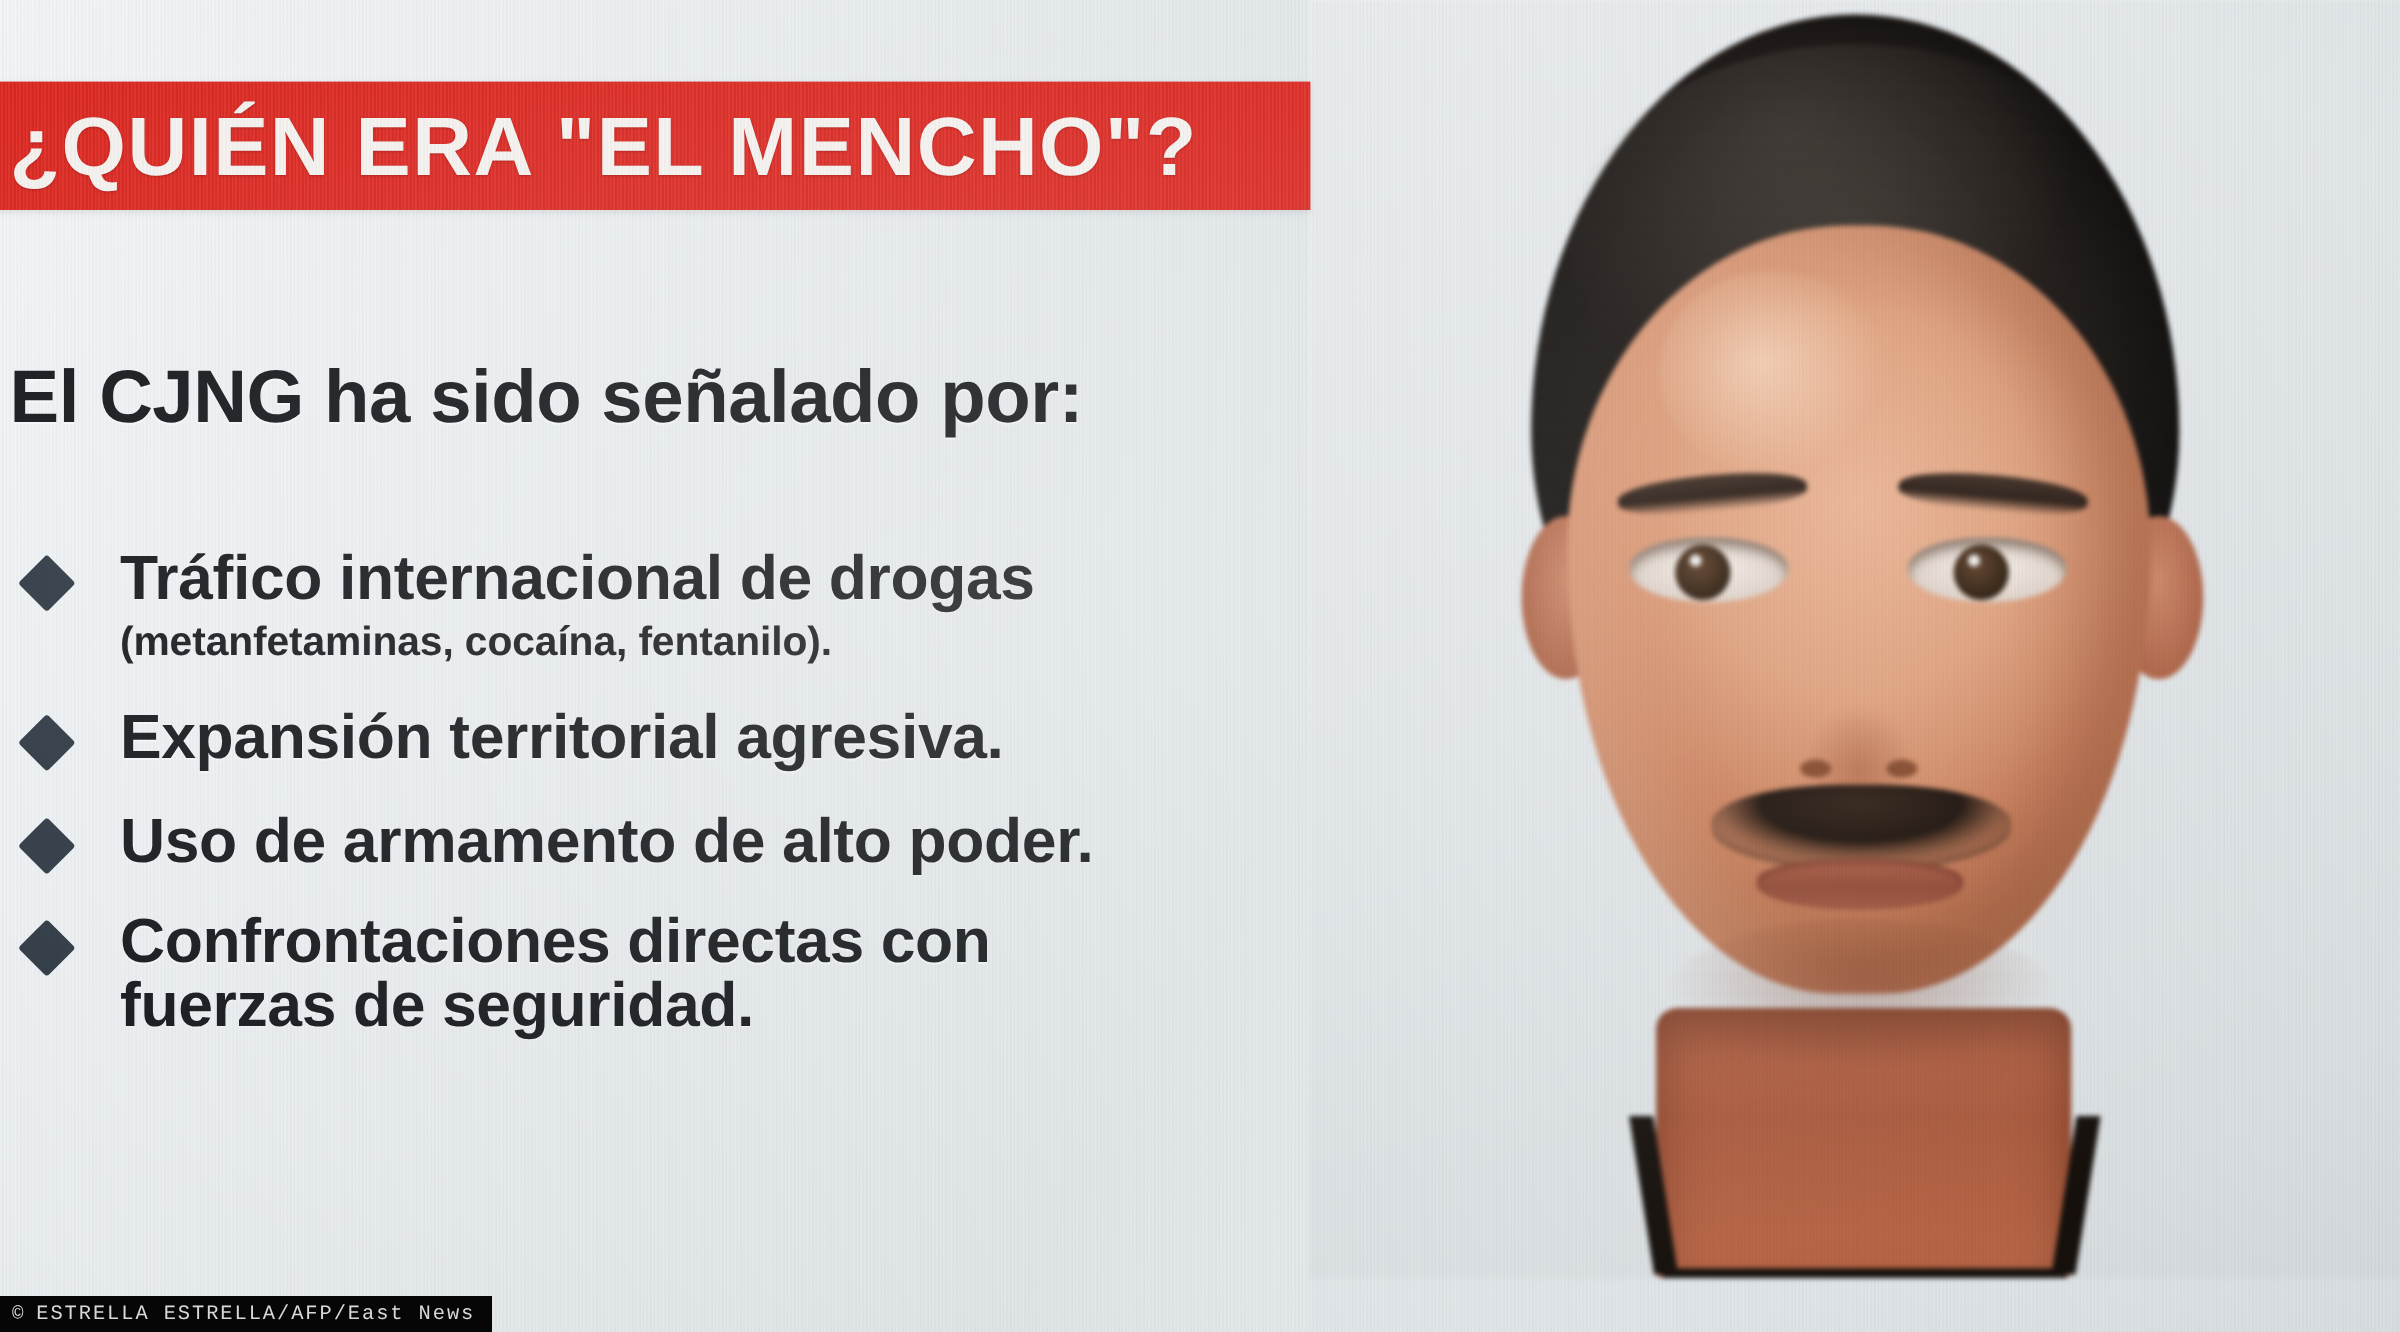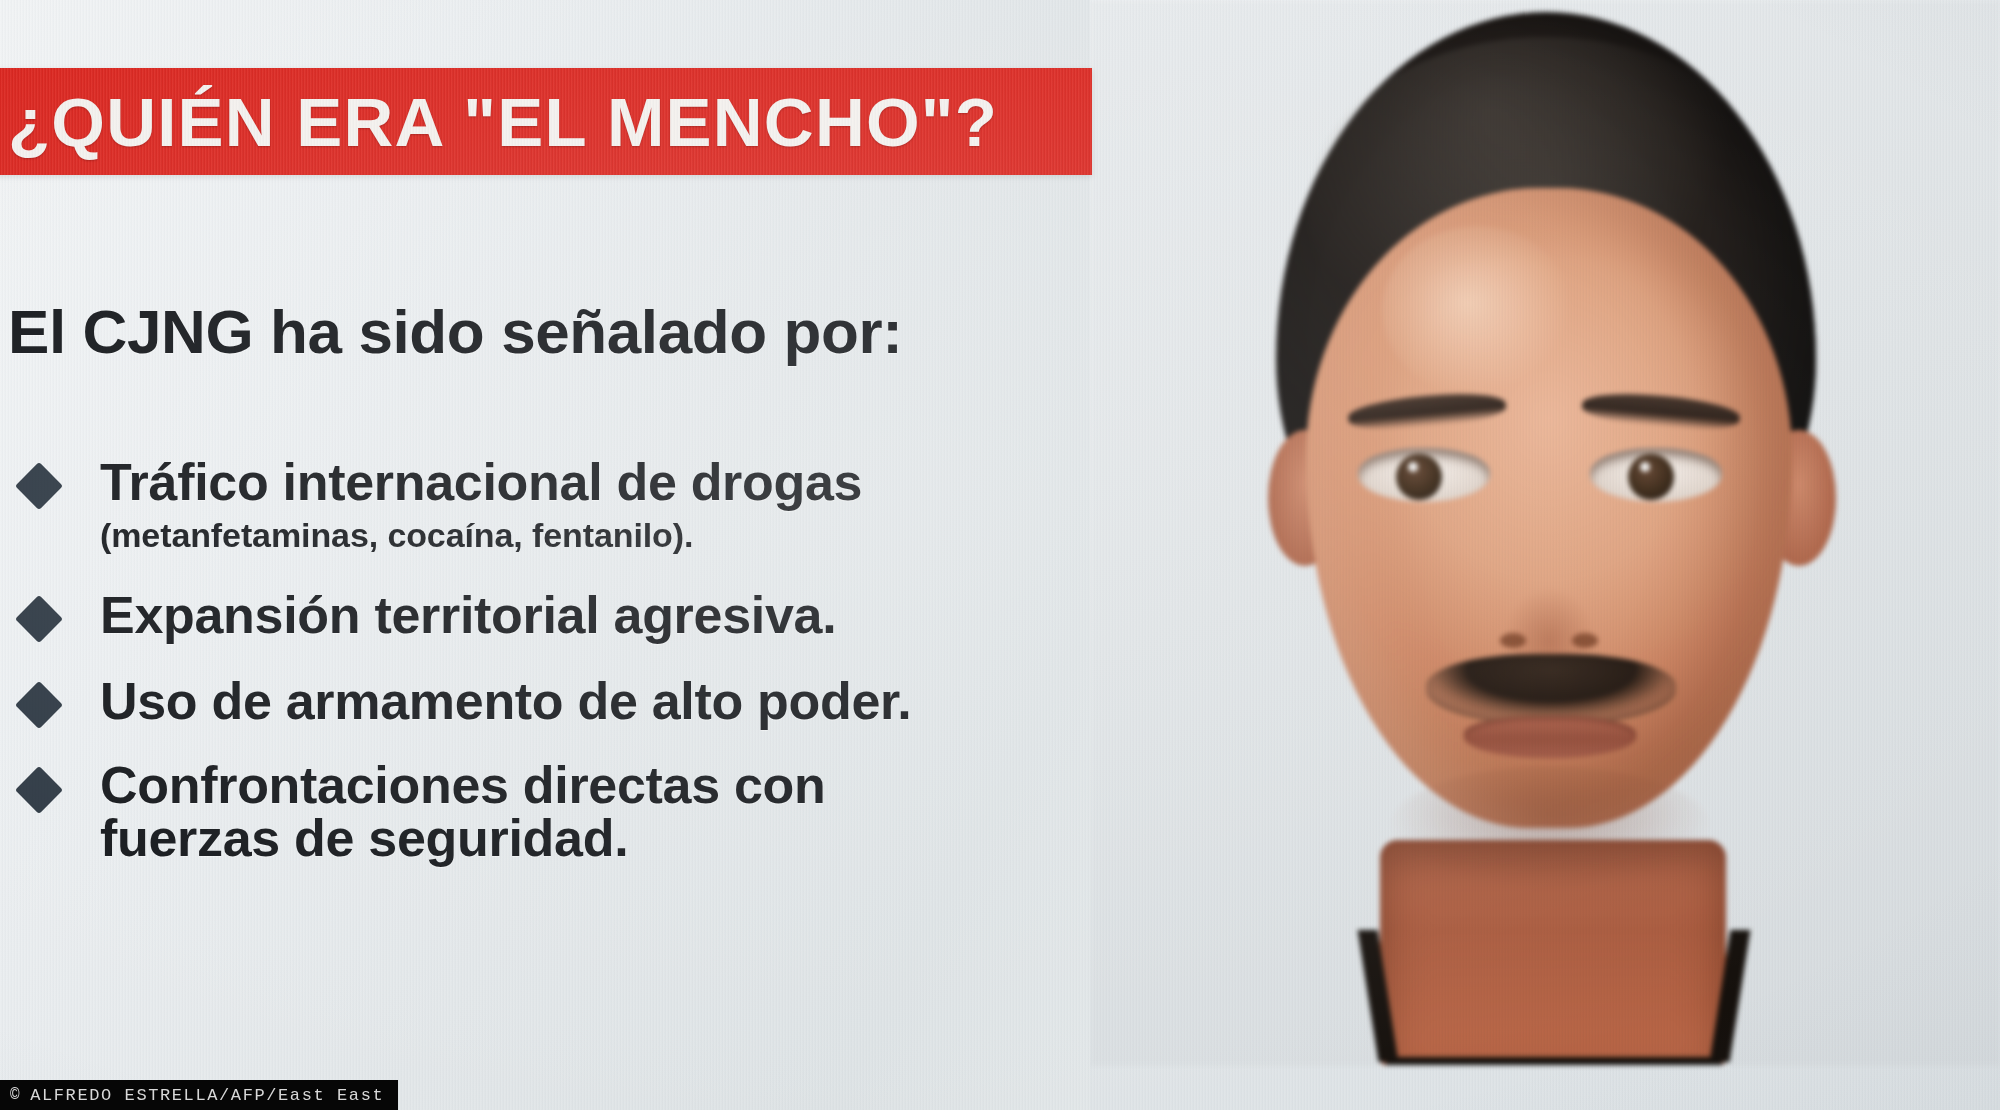--- a/index.html
+++ b/index.html
@@ -503,16 +503,16 @@
       </span>
     </div>
 
   </div>
 
   <div class="scanlines"></div>
   <div class="vignette"></div>
 
   <div class="credit-bar">
     <span class="credit-symbol">©</span>
-    <span>ALFREDO ESTRELLA/AFP/East East</span>
+    <span>ESTRELLA ESTRELLA/AFP/East News</span>
   </div>
 
 </div>
 
 </body></html>

